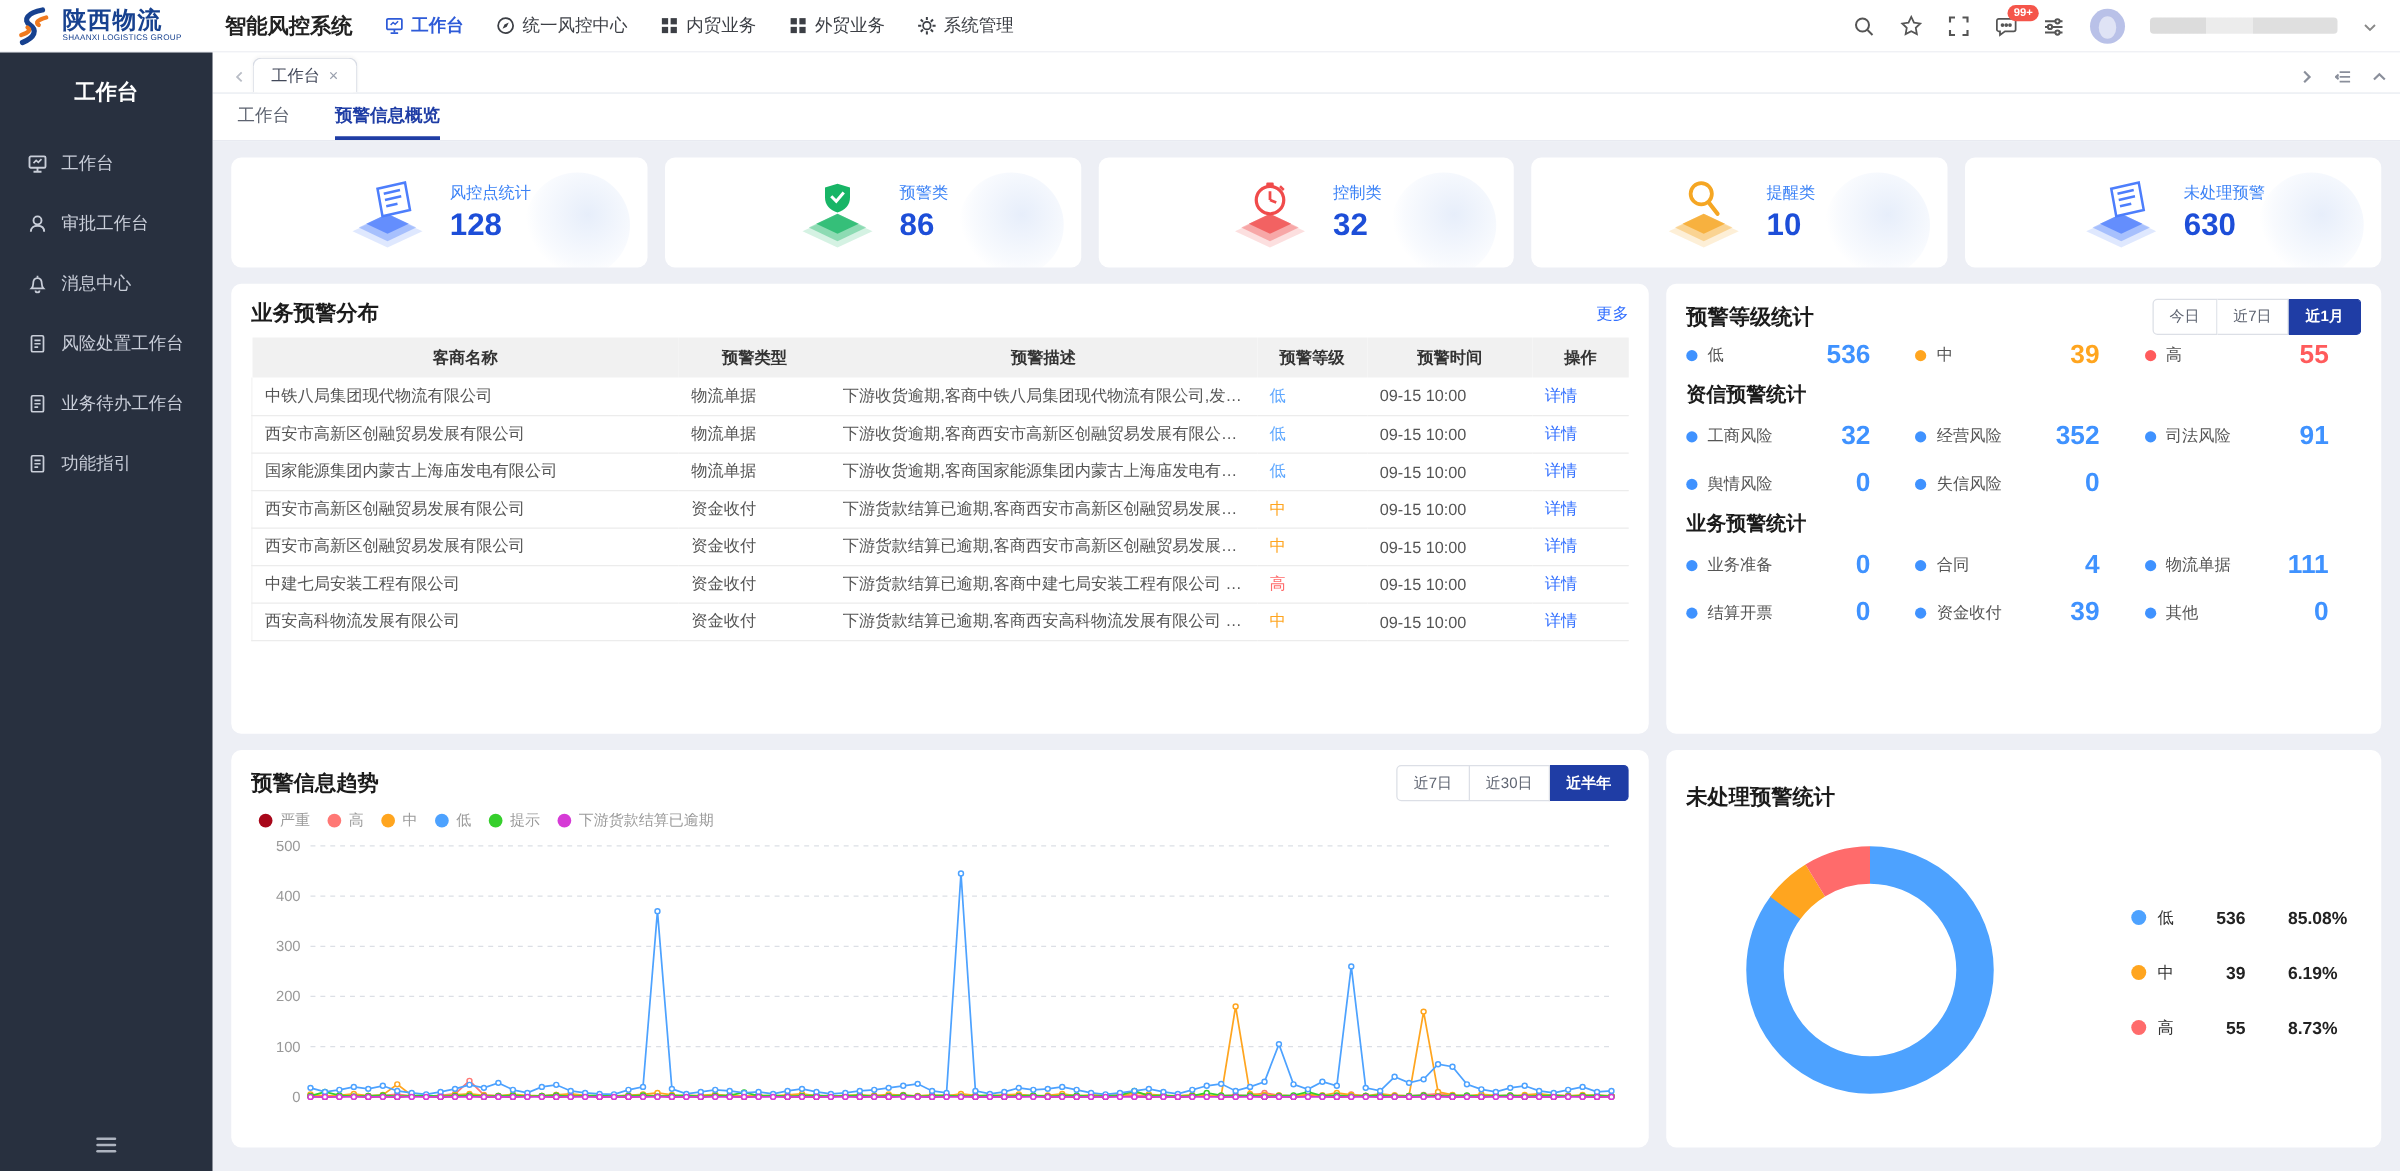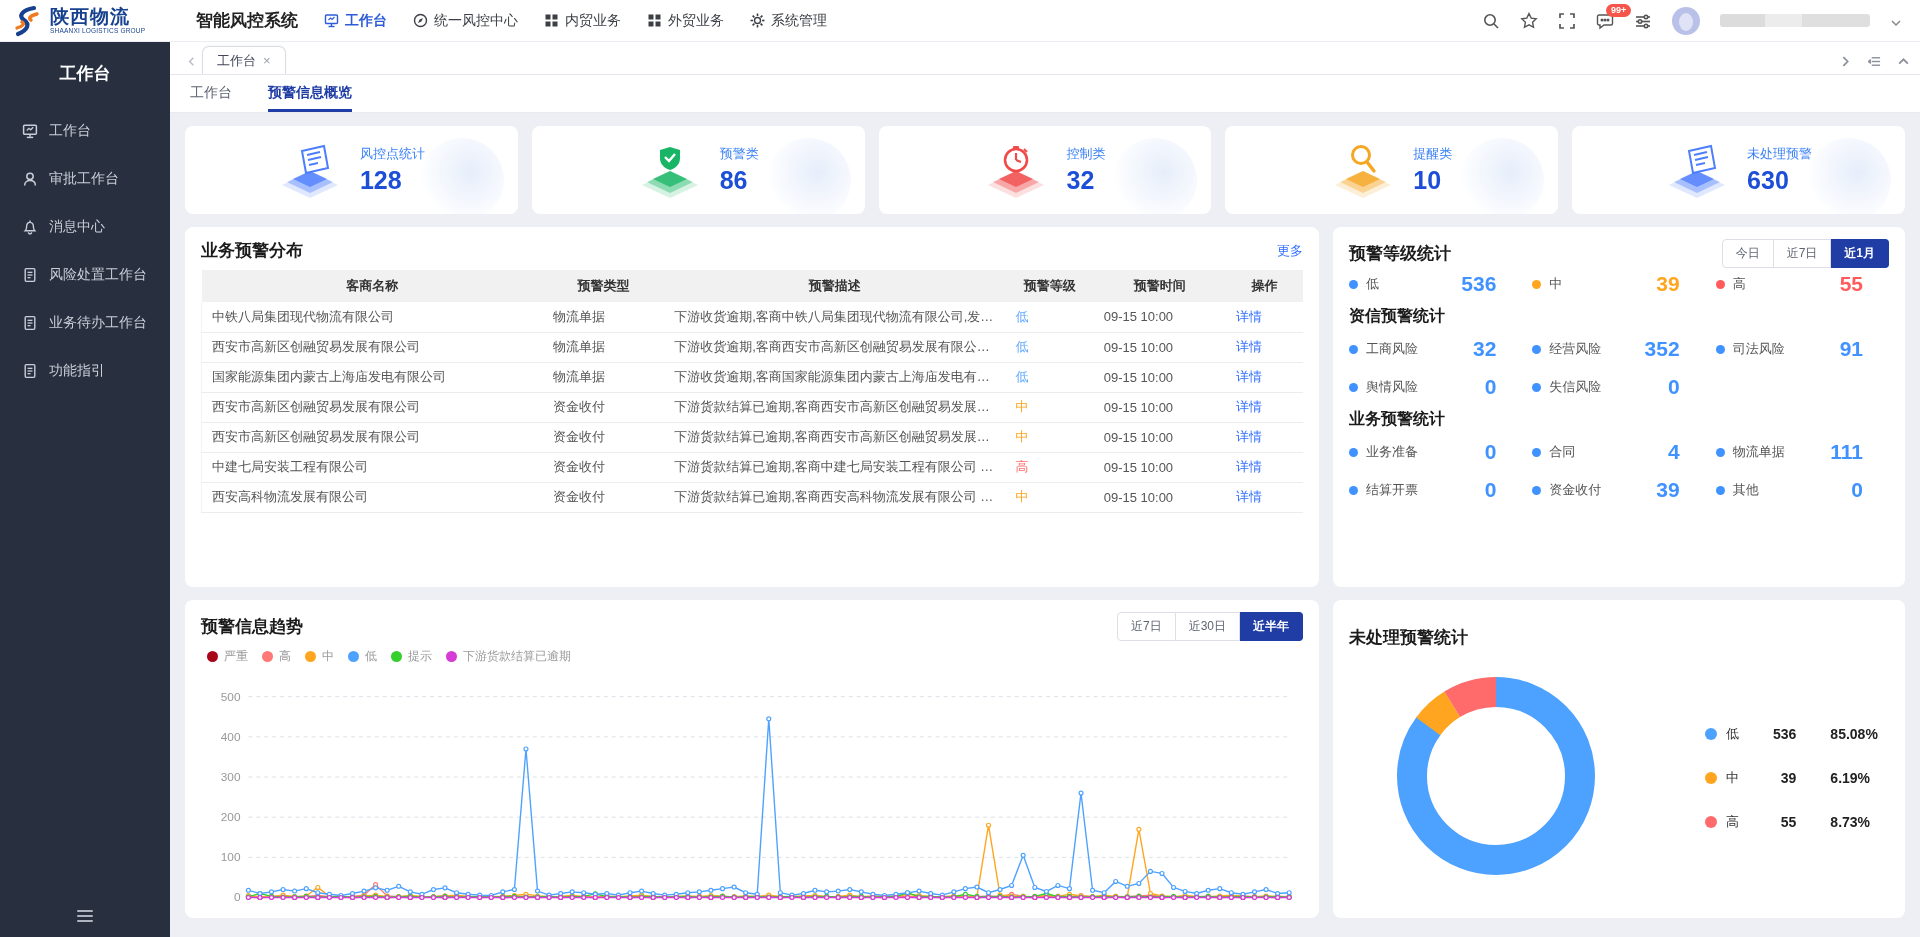--- a/index.html
+++ b/index.html
@@ -6,21 +6,21 @@
   html,body { width:1920px; height:937px; overflow:hidden; }
   body { font-family:"Liberation Sans","DejaVu Sans",sans-serif; background:#edeff5; color:#333; }
   .app { width:1920px; height:937px; display:flex; flex-direction:column; }
 
   
   .topbar { height:42px; background:#fff; display:flex; align-items:center; padding:0 18px 0 10px; border-bottom:1px solid #ebedf2; flex:0 0 42px; }
   .brand { display:flex; align-items:center; gap:6px; width:160px; }
   .brand-text { line-height:1; }
   .brand-cn { font-size:19px; font-weight:bold; color:#17418f; letter-spacing:1px; }
   .brand-en { font-size:6.5px; color:#17418f; margin-top:2px; letter-spacing:.2px; }
-  .app-title { font-size:17px; font-weight:bold; color:#222; margin:0 26px 0 26px; }
+  .app-title { font-size:17px; font-weight:bold; color:#222; margin:0 26px 0 10px; }
   .top-nav { display:flex; align-items:center; gap:26px; flex:1; }
   .nav-item { display:flex; align-items:center; gap:6px; font-size:14px; color:#3c3f45; cursor:pointer; }
   .nav-item.active { color:#2e5bd8; font-weight:bold; }
   .nav-item svg { width:15px; height:15px; }
   .topbar-right { display:flex; align-items:center; gap:20px; }
   .tb-icon { width:18px; height:18px; position:relative; cursor:pointer; color:#555; }
   .tb-icon svg { width:18px; height:18px; display:block; }
   .badge { position:absolute; top:-8px; left:10px; background:#f5554a; color:#fff; font-size:9px; line-height:1; padding:2px 5px; border-radius:8px; font-weight:bold; }
   .avatar { width:28px; height:28px; border-radius:50%; background:#b9c1e8; position:relative; overflow:hidden; }
   .avatar:after { content:""; position:absolute; left:7px; top:6px; width:14px; height:18px; border-radius:50%; background:rgba(255,255,255,.55); }
@@ -92,21 +92,21 @@
   .fbtn + .fbtn { border-left:none; }
   .fbtn.active { background:#1f3da5; border-color:#1f3da5; color:#fff; font-weight:bold; }
   .stat-grid { display:grid; grid-template-columns:1fr 1fr 1fr; row-gap:14px; column-gap:10px; margin-bottom:10px; }
   .stat-item { display:flex; align-items:center; }
   .dot { width:9px; height:9px; border-radius:50%; background:#3f92ff; margin-right:8px; flex:0 0 9px; }
   .stat-label { font-size:13px; color:#555; }
   .stat-num { margin-left:auto; margin-right:26px; font-size:21px; font-weight:bold; color:#3f92ff; }
 
   
   .trend-panel { height:318px; display:flex; flex-direction:column; }
-  .legend { display:flex; align-items:center; gap:14px; margin:2px 0 20px 6px;text-align:center; }
+  .legend { display:flex; align-items:center; gap:14px; margin:2px 0 0 6px;text-align:center; }
   .lg-item { display:flex; align-items:center; gap:6px; font-size:12px; color:#9a9a9a; }
   .lg-dot { width:11px; height:11px; border-radius:50%; }
   .trend-svg { width:100%; height:232px; }
   .trend-svg text { font-size:12px; fill:#999; }
 
   
   .donut-panel { height:318px; }
   .donut-wrap { display:flex; align-items:center; height:258px; }
   .donut-svg { width:238px; height:238px; margin-left:28px; }
   .donut-legend { margin-left:90px; display:grid; grid-template-columns:auto auto auto; column-gap:34px; row-gap:26px; align-items:center; }

